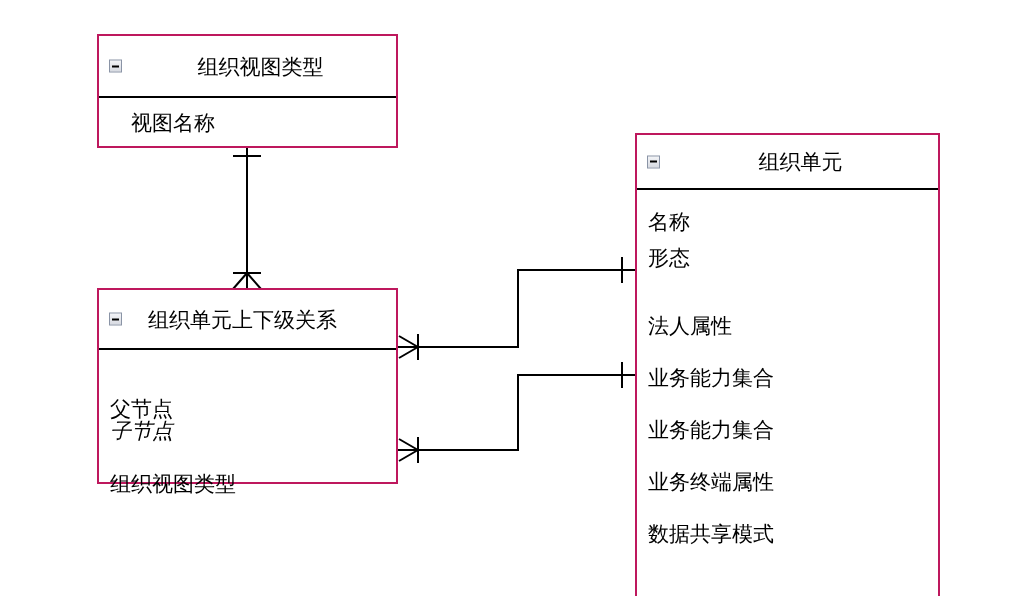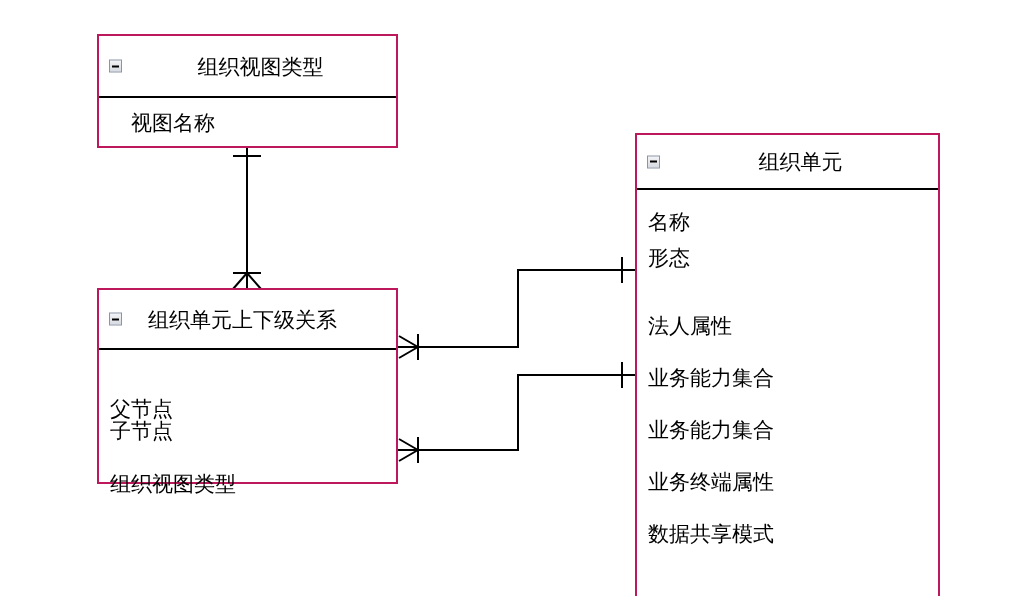--- a/index.html
+++ b/index.html
@@ -138,21 +138,21 @@
 
   <div class="entity" style="left:97px; top:288px; width:301px; height:196px;">
     <div class="entity-header" style="height:60px;">
       <span class="collapse-icon">
         <span class="bar"></span>
       </span>
       <span class="entity-title shift-left">组织单元上下级关系</span>
     </div>
     <div class="entity-body" style="height:156px;">
       <span class="attr" style="top:25px;margin-top:23px;">父节点</span>
-      <span class="attr" style="top:70px;">子节点</span>
+      <span class="attr" style="top:70px;font-style:italic;">子节点</span>
       <span class="attr" style="top:123px;">组织视图类型</span>
     </div>
   </div>
 
   <div class="entity" style="left:635px; top:133px; width:305px; height:477px;">
     <div class="entity-header" style="height:55px;">
       <span class="collapse-icon">
         <span class="bar"></span>
       </span>
       <span class="entity-title">组织单元</span>

